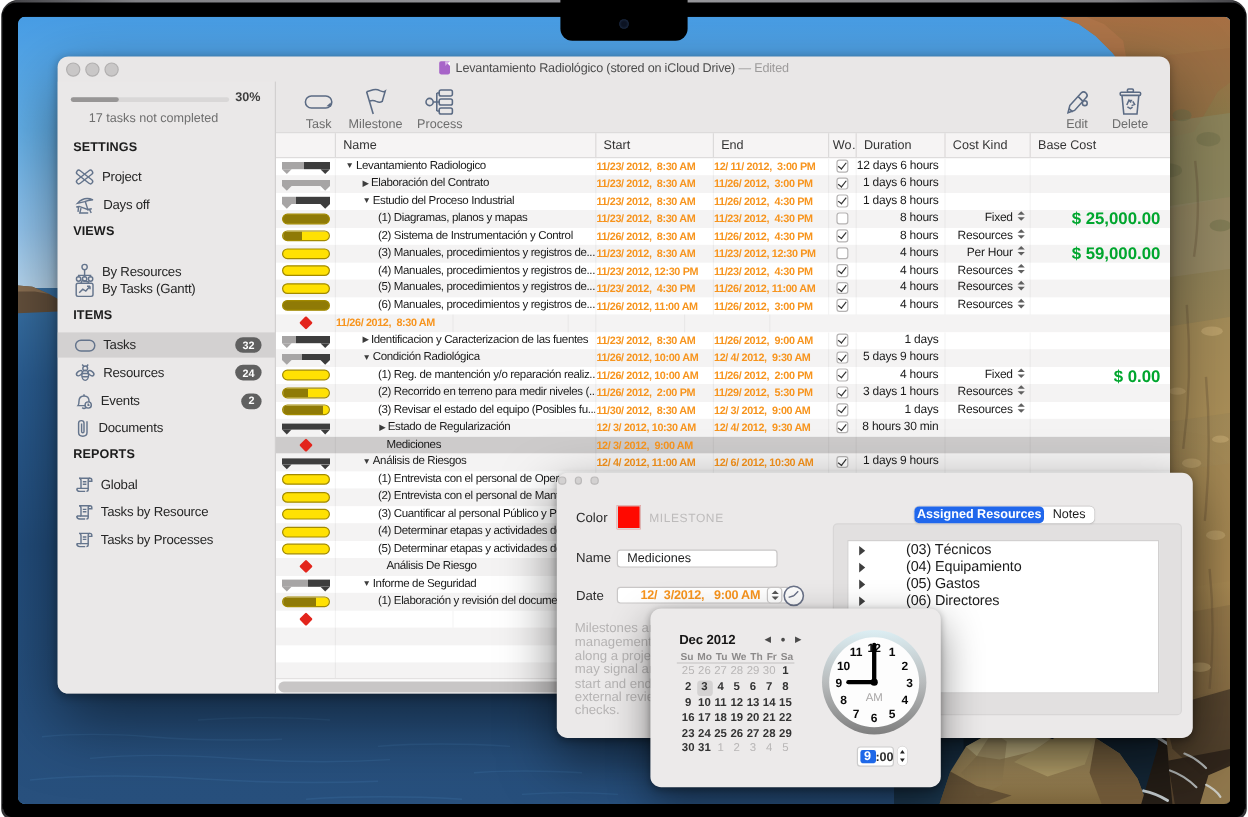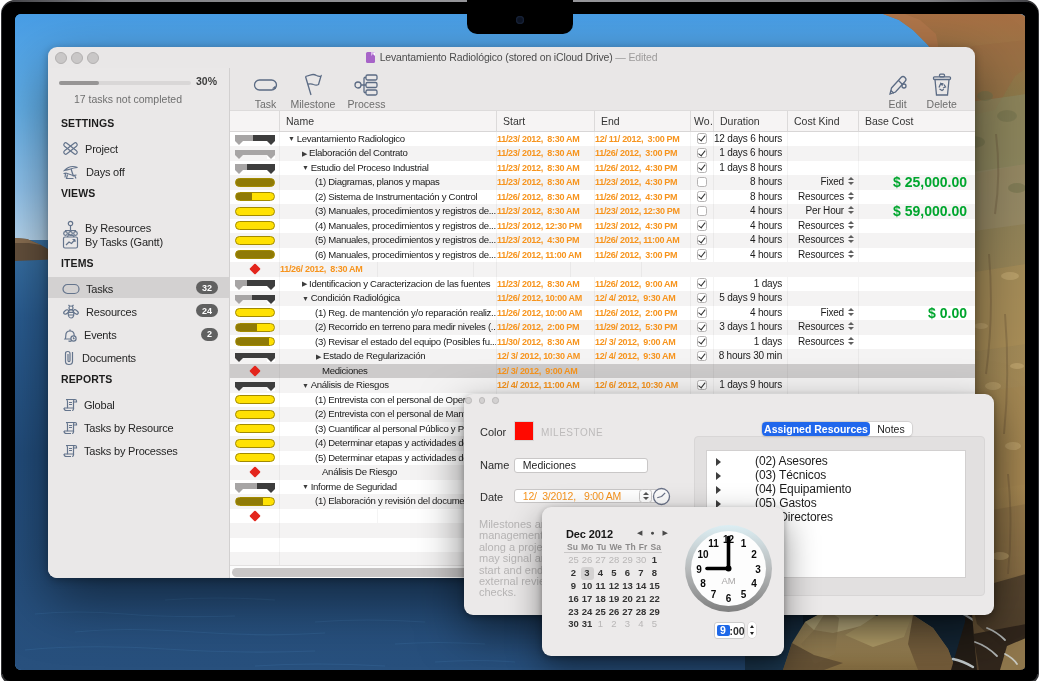--- a/index.html
+++ b/index.html
@@ -715,34 +715,33 @@
 <div class="pop">
 <span class="dot" style="left:1.3px"></span>
       <span class="dot" style="left:14.8px"></span>
       <span class="dot" style="left:28.3px"></span>
 <div class="plbl" style="left:16px;top:32px">Color</div>
 <div style="position:absolute;left:50px;top:27.2px;width:20px;height:20px;background:#ff0900;border:1px solid #d8d6d6"></div>
 <div class="plbl" style="left:77px;top:33px;color:#bdbbbb;letter-spacing:.5px;font-size:10px">MILESTONE</div>
 <div class="plbl" style="left:16px;top:64.5px">Name</div>
 <div class="pfield" style="left:49.8px;top:64.1px;width:133.8px;height:14.7px;line-height:12.7px">Mediciones</div>
 <div class="plbl" style="left:16px;top:96.5px">Date</div>
-<div class="pfield" style="left:49.8px;top:94.8px;width:145px;height:14.7px;line-height:12.7px;color:#f7941d;font-weight:normal;letter-spacing:-.2px;padding-left:8px">12/  3/2012,   9:00 AM</div>
+<div class="pfield" style="left:49.8px;top:94.8px;width:145px;height:14.7px;line-height:12.7px;color:#f7941d;font-weight:bold;letter-spacing:-.2px;padding-left:19px">12/  3/2012,   9:00 AM</div>
 <div class="mstep" style="left:174.8px;top:94.8px;height:14.7px"></div>
 <svg width="19" height="19" viewBox="0 0 19 19" style="position:absolute;left:188px;top:93px">
         <circle cx="9.5" cy="9.5" r="8" fill="#fcfcfc" stroke="#6a7288" stroke-width="1.3"></circle>
         <path d="M9.5 9.5 L13.2 5.8 M9.5 9.5 L5.2 10.8" stroke="#6a7288" stroke-width="1.2" fill="none"></path>
       </svg>
 <div class="ppar">Milestones are a project<br>management tool that are used<br>along a project timeline. They<br>may signal anchor dates, the<br>start and end of a project,<br>external reviews or budget<br>checks.</div>
 <div class="gbox"></div>
 <div class="seg">
         <div class="a">Assigned Resources</div>
         <div class="b">Notes</div>
       </div>
 <div class="plist">
-<div class="li" style="margin-top:3px">(02) Asesores</div>
 <div class="li">(03) Técnicos</div>
 <div class="li">(04) Equipamiento</div>
 <div class="li">(05) Gastos</div>
 <div class="li">(06) Directores</div>
 </div>
 </div>
 <div class="cal">
 <div class="mon">Dec 2012</div>
 <div class="nav">◀ ● ▶</div>
 <div class="dh">

